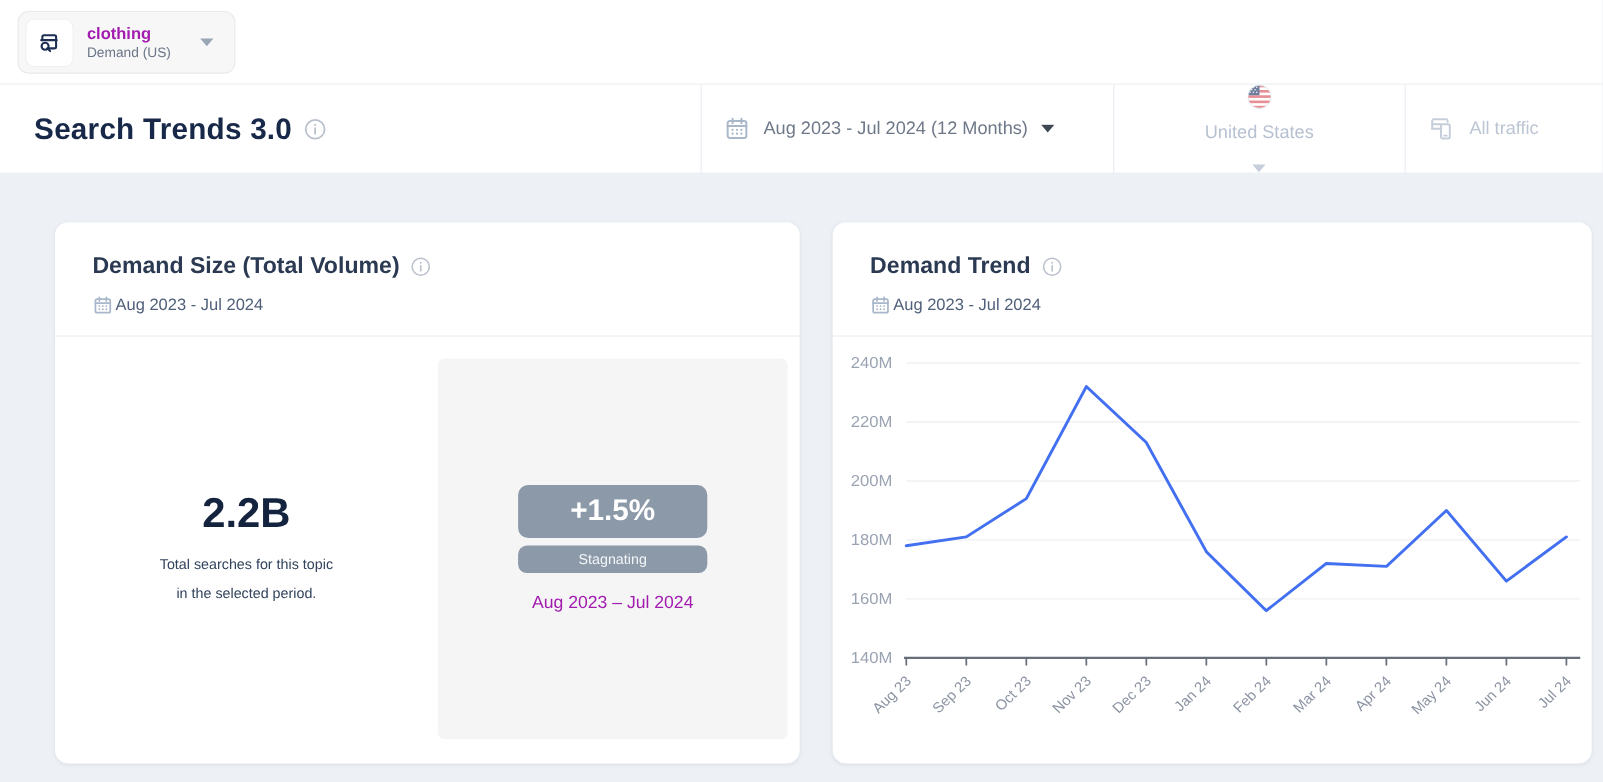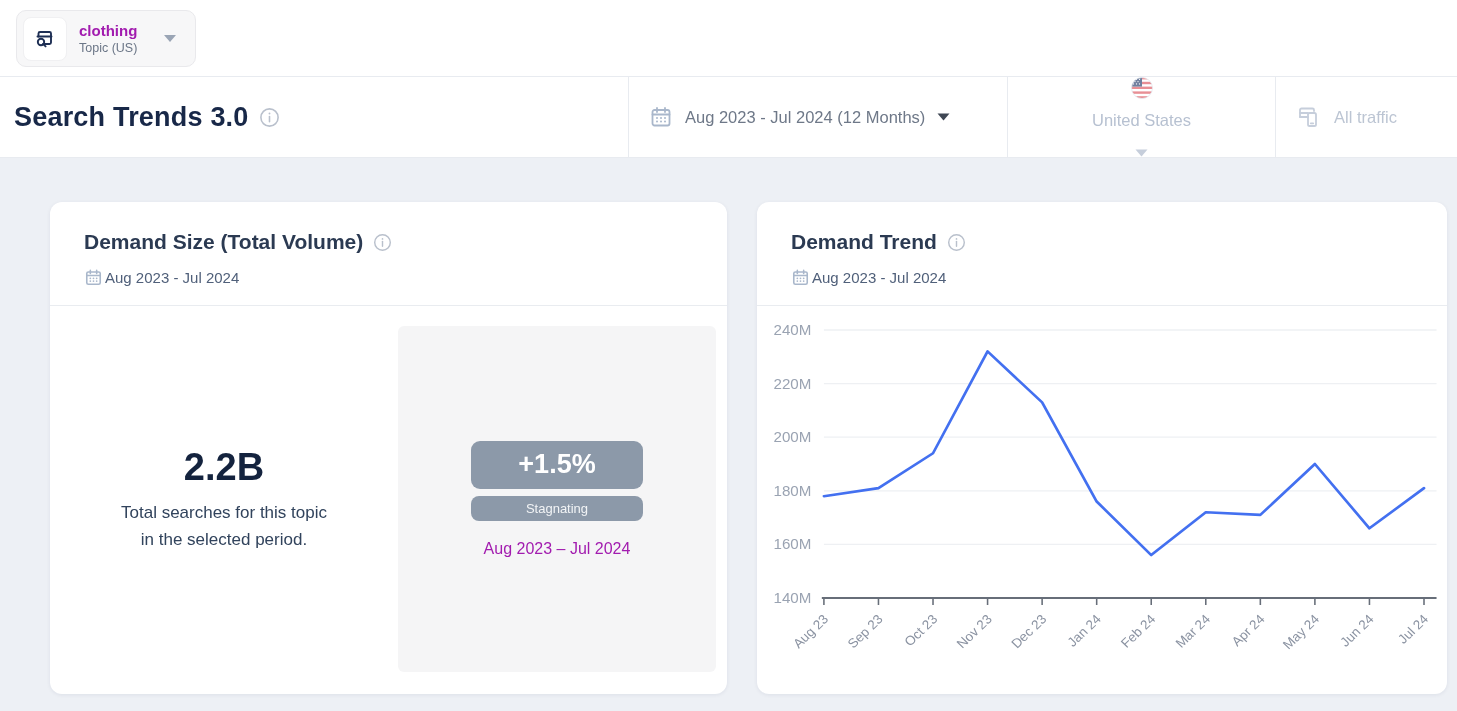--- a/index.html
+++ b/index.html
@@ -45,20 +45,21 @@
     background: #ffffff;
     height: 81px;
     display: flex;
     align-items: stretch;
     border-bottom: 1px solid #e8ebf0;
   }
   .header-title-wrap {
     width: 628px;
     display: flex; align-items: center; gap: 10px;
     padding-left: 14px;
+    margin-left: 17px;
   }
   .page-title {
     font-size: 27px;
     font-weight: 600;
     color: #182848;
     letter-spacing: 0.2px;
   }
   .hdr-control {
     display: flex; align-items: center;
     border-left: 1px solid #e8ebf0;
@@ -99,21 +100,21 @@
     display: flex;
     padding: 20px 11px 11px 0;
   }
   .ds-left {
     flex: 1;
     display: flex; flex-direction: column;
     align-items: center; justify-content: center;
     text-align: center;
   }
   .ds-total { font-size: 38px; font-weight: 600; color: #14233e; margin-bottom: 10px; }
-  .ds-desc { font-size: 17px; color: #31435c; line-height: 27px; max-width: 212px; }
+  .ds-desc { font-size: 13px; color: #31435c; line-height: 27px; max-width: 212px; }
   .ds-panel {
     width: 318px;
     background: #f5f5f6;
     border-radius: 6px;
     display: flex; flex-direction: column;
     align-items: center; justify-content: center;
     gap: 7px;
   }
   .change-box {
     width: 172px; height: 48px;
@@ -150,21 +151,21 @@
         <svg width="24" height="24" viewBox="0 0 24 24" fill="none" stroke="#1e2f54" stroke-width="1.9" stroke-linecap="round" stroke-linejoin="round">
           <path d="M5.5 9.5 V6.5 a1.5 1.5 0 0 1 1.5 -1.5 h9.5 a1.5 1.5 0 0 1 1.5 1.5 v9 a1.5 1.5 0 0 1 -1.5 1.5 h-6.5"></path>
           <path d="M4.5 9.5 h14"></path>
           <circle cx="8" cy="15" r="3.2"></circle>
           <path d="M10.4 17.4 L12.6 19.4"></path>
         </svg>
       </span>
     </span>
     <span class="entity-text">
       <div class="name">clothing</div>
-      <div class="type">Topic (US)</div>
+      <div class="type">Demand (US)</div>
     </span>
     <span class="icon chip-caret">
       <svg width="14" height="9" viewBox="0 0 14 9">
           <path d="M1 1 L7 8 L13 1 Z" fill="#9aa5b5"></path>
         </svg>
     </span>
   </div>
 </div>
 
 <div class="header-row">

